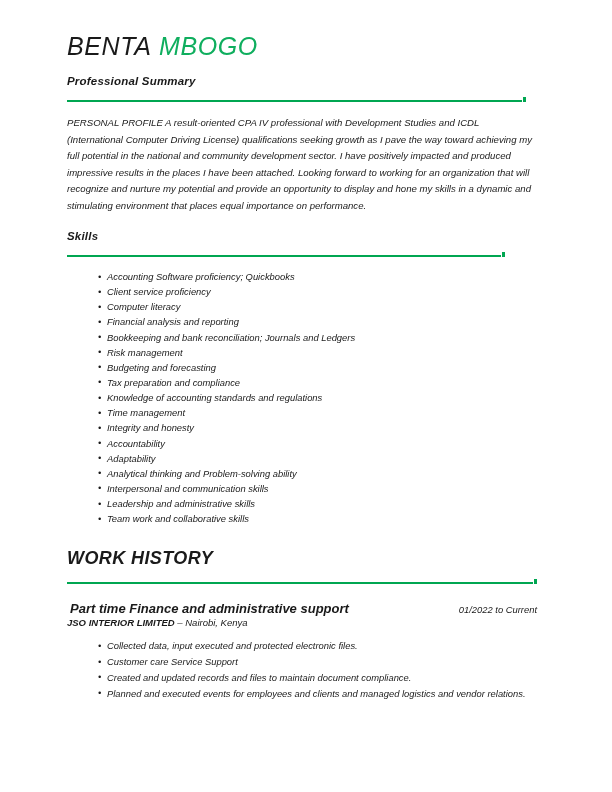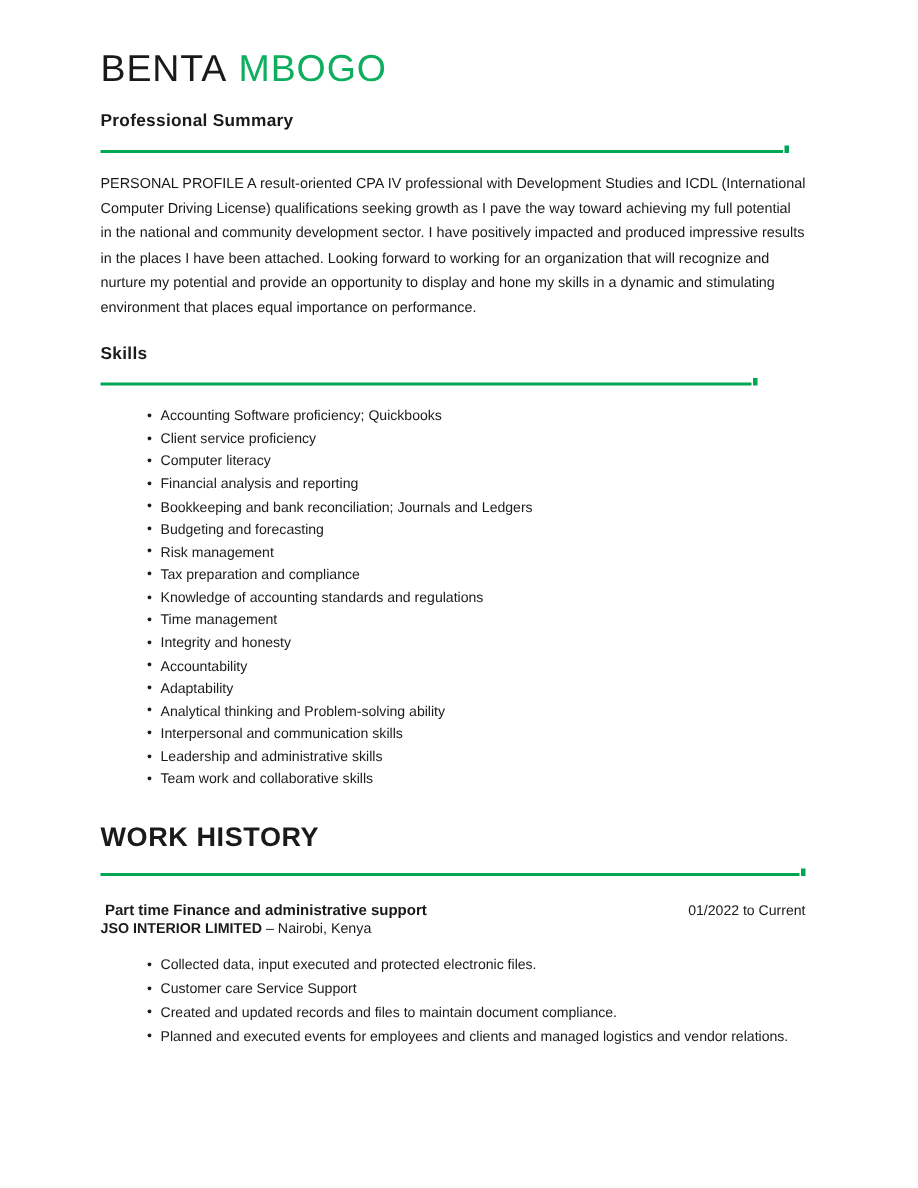--- a/index.html
+++ b/index.html
@@ -11,20 +11,21 @@
     font-family: "Liberation Sans", sans-serif;
     color: #1a1a1a;
   }
   .page {
     position: relative;
     width: 568px;
     height: 792px;
     background: #ffffff;
     overflow: hidden;
     box-sizing: border-box;
+    font-style: italic;
   }
   .content {
     position: absolute;
     left: 67px;
     top: 0;
     width: 460px;
   }
 
   
   .name-block {
@@ -138,21 +139,21 @@
   .job {
     margin-top: 13px;
   }
   .job-row {
     display: flex;
     justify-content: space-between;
     align-items: baseline;
     width: 470px;
   }
   .job-title {
-    font-size: 10px;
+    font-size: 13px;
     font-weight: bold;
     color: #1a1a1a;
     padding-left: 3px;
   }
   .job-dates {
     font-size: 9.4px;
     font-weight: 400;
     color: #1a1a1a;
     white-space: nowrap;
   }
@@ -193,22 +194,22 @@
       <div class="rule-wrap">
         <div class="rule" style="width:434px;"></div>
         <div class="rule-tick" style="left:435px;"></div>
       </div>
       <ul class="bullets">
         <li>Accounting Software proficiency; Quickbooks</li>
         <li>Client service proficiency</li>
         <li>Computer literacy</li>
         <li>Financial analysis and reporting</li>
         <li>Bookkeeping and bank reconciliation; Journals and Ledgers</li>
+        <li>Risk management</li>
         <li>Budgeting and forecasting</li>
-        <li>Risk management</li>
         <li>Tax preparation and compliance</li>
         <li>Knowledge of accounting standards and regulations</li>
         <li>Time management</li>
         <li>Integrity and honesty</li>
         <li>Accountability</li>
         <li>Adaptability</li>
         <li>Analytical thinking and Problem-solving ability</li>
         <li>Interpersonal and communication skills</li>
         <li>Leadership and administrative skills</li>
         <li>Team work and collaborative skills</li>

